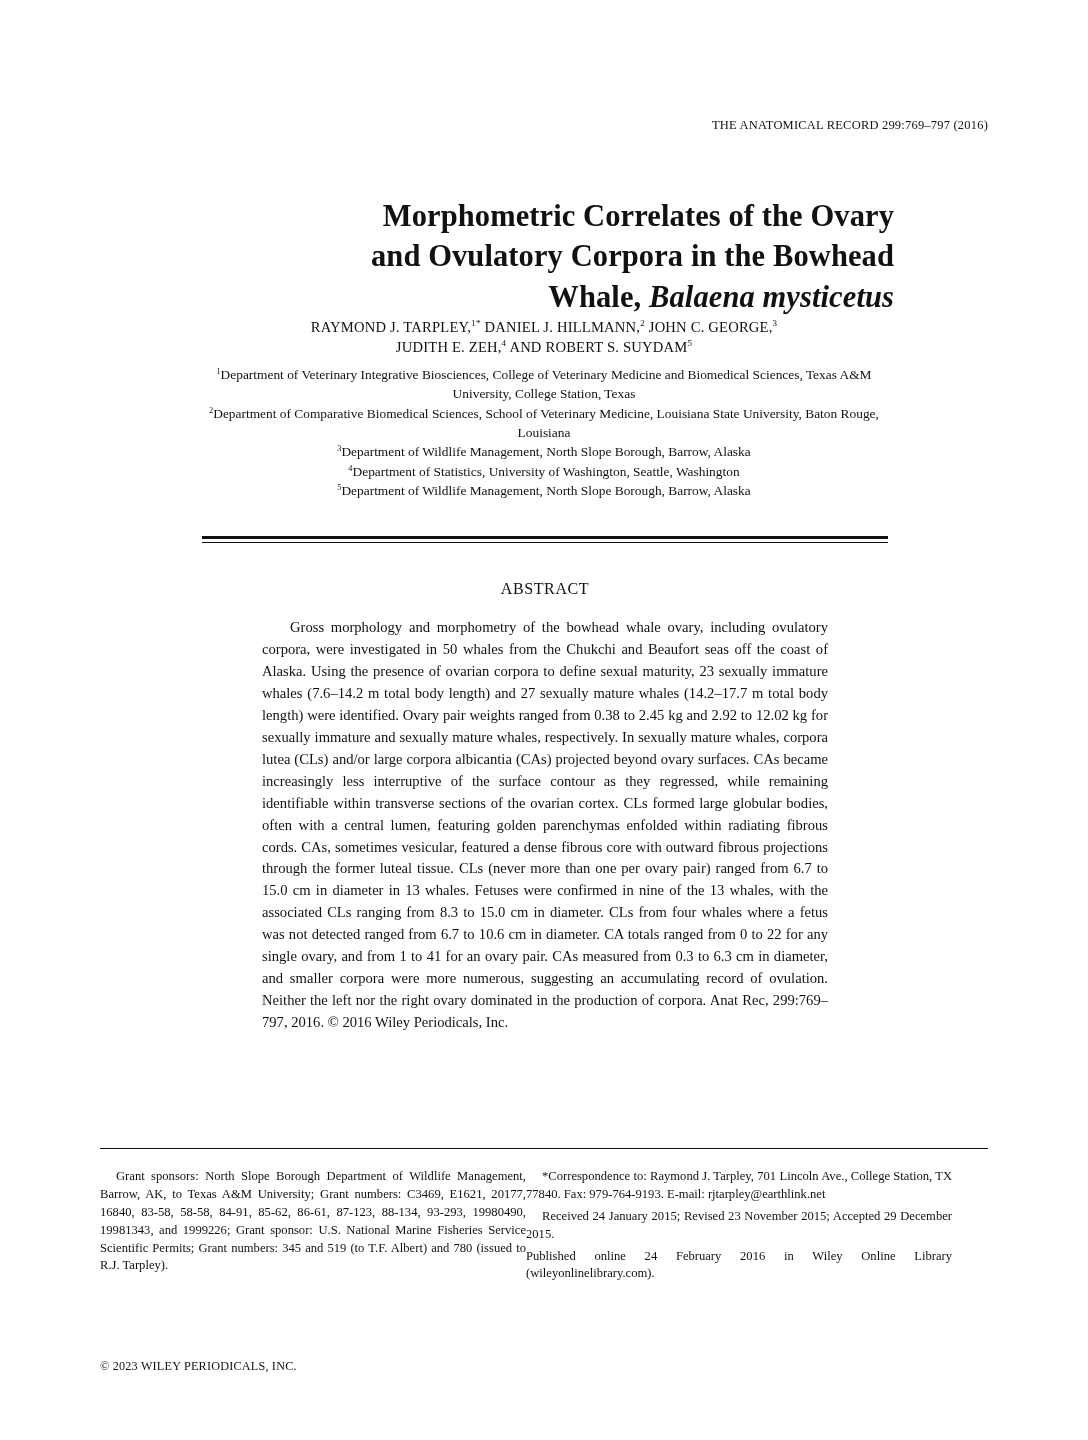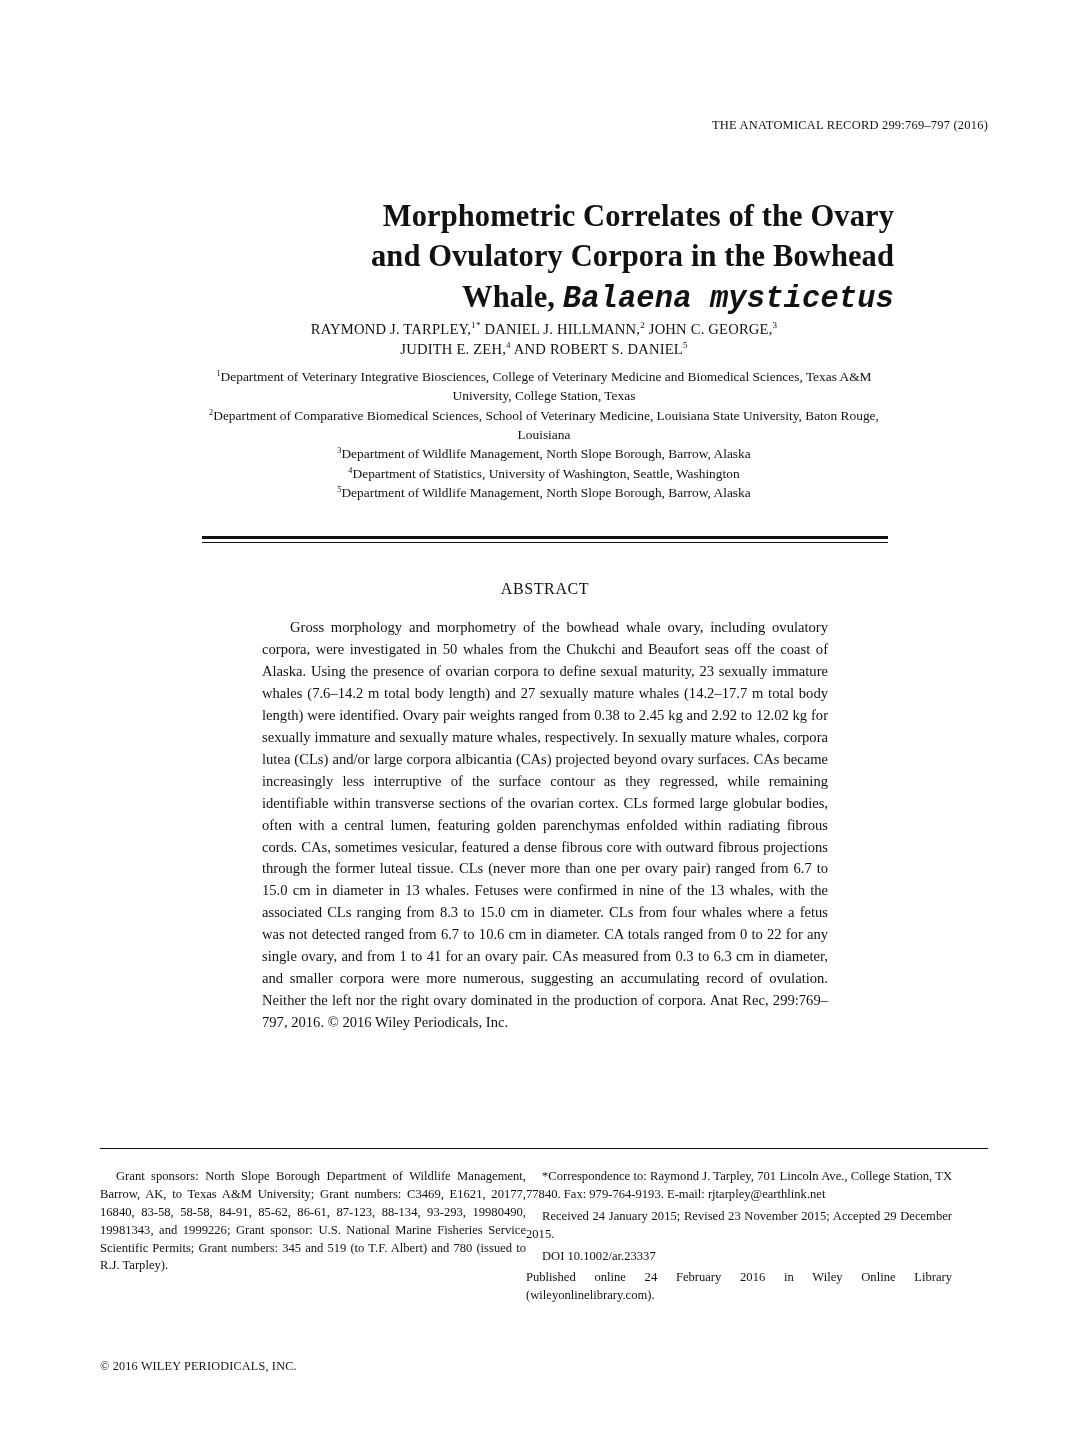--- a/index.html
+++ b/index.html
@@ -42,21 +42,20 @@
   .paper-title {
     font-size: 30.5px;
     font-weight: bold;
     line-height: 1.32;
     margin: 0;
     letter-spacing: 0.1px;
     text-align: right;
   }
   .paper-title .italic {
     font-style: italic;
-    font-family: Liberation Mono, monospace;
   }
   .authors {
     font-size: 14.6px;
     line-height: 1.42;
     letter-spacing: 0.2px;
   }
   .authors .smallcaps {
     font-variant: small-caps;
   }
   sup {
@@ -154,21 +153,21 @@
       <span>Morphometric Correlates of the Ovary</span><br>
       <span>and Ovulatory Corpora in the Bowhead</span><br>
       <span>Whale, </span><span class="italic">Balaena mysticetus</span>
     </h1>
 
     <div class="authors">
       <div>
         <span class="smallcaps">RAYMOND J. TARPLEY,</span><sup>1*</sup><span class="smallcaps"> DANIEL J. HILLMANN,</span><sup>2</sup><span class="smallcaps"> JOHN C. GEORGE,</span><sup>3</sup>
       </div>
       <div>
-        <span class="smallcaps">JUDITH E. ZEH,</span><sup>4</sup><span class="smallcaps"> AND </span><span class="smallcaps">ROBERT S. DANIEL</span><sup>5</sup>
+        <span class="smallcaps">JUDITH E. ZEH,</span><sup>4</sup><span class="smallcaps"> AND </span><span class="smallcaps">ROBERT S. SUYDAM</span><sup>5</sup>
       </div>
     </div>
 
     <div class="affiliations">
       <div><sup>1</sup><span>Department of Veterinary Integrative Biosciences, College of Veterinary Medicine and Biomedical Sciences, Texas A&amp;M University, College Station, Texas</span></div>
       <div><sup>2</sup><span>Department of Comparative Biomedical Sciences, School of Veterinary Medicine, Louisiana State University, Baton Rouge, Louisiana</span></div>
       <div><sup>3</sup><span>Department of Wildlife Management, North Slope Borough, Barrow, Alaska</span></div>
       <div><sup>4</sup><span>Department of Statistics, University of Washington, Seattle, Washington</span></div>
       <div><sup>5</sup><span>Department of Wildlife Management, North Slope Borough, Barrow, Alaska</span></div>
     </div>
@@ -186,20 +185,19 @@
 
   <div class="bottom-rule"></div>
 
   <div class="footnotes">
     <div class="fn-col">
       <p class="fn-indent">Grant sponsors: North Slope Borough Department of Wildlife Management, Barrow, AK, to Texas A&amp;M University; Grant numbers: C3469, E1621, 20177, 16840, 83-58, 58-58, 84-91, 85-62, 86-61, 87-123, 88-134, 93-293, 19980490, 19981343, and 1999226; Grant sponsor: U.S. National Marine Fisheries Service Scientific Permits; Grant numbers: 345 and 519 (to T.F. Albert) and 780 (issued to R.J. Tarpley).</p>
     </div>
     <div class="fn-col">
       <p class="fn-indent">*Correspondence to: Raymond J. Tarpley, 701 Lincoln Ave., College Station, TX 77840. Fax: 979-764-9193. E-mail: rjtarpley@earthlink.net</p>
       <p class="fn-indent">Received 24 January 2015; Revised 23 November 2015; Accepted 29 December 2015.</p>
-      <p class="fn-indent">DOI 10.1002/ar.23337</p>
       <p>Published online 24 February 2016 in Wiley Online Library (wileyonlinelibrary.com).</p>
     </div>
   </div>
 
-  <div class="copyright">© 2016 WILEY PERIODICALS, INC.</div>
+  <div class="copyright">© 2023 WILEY PERIODICALS, INC.</div>
 
 </div>
 
 </body></html>

